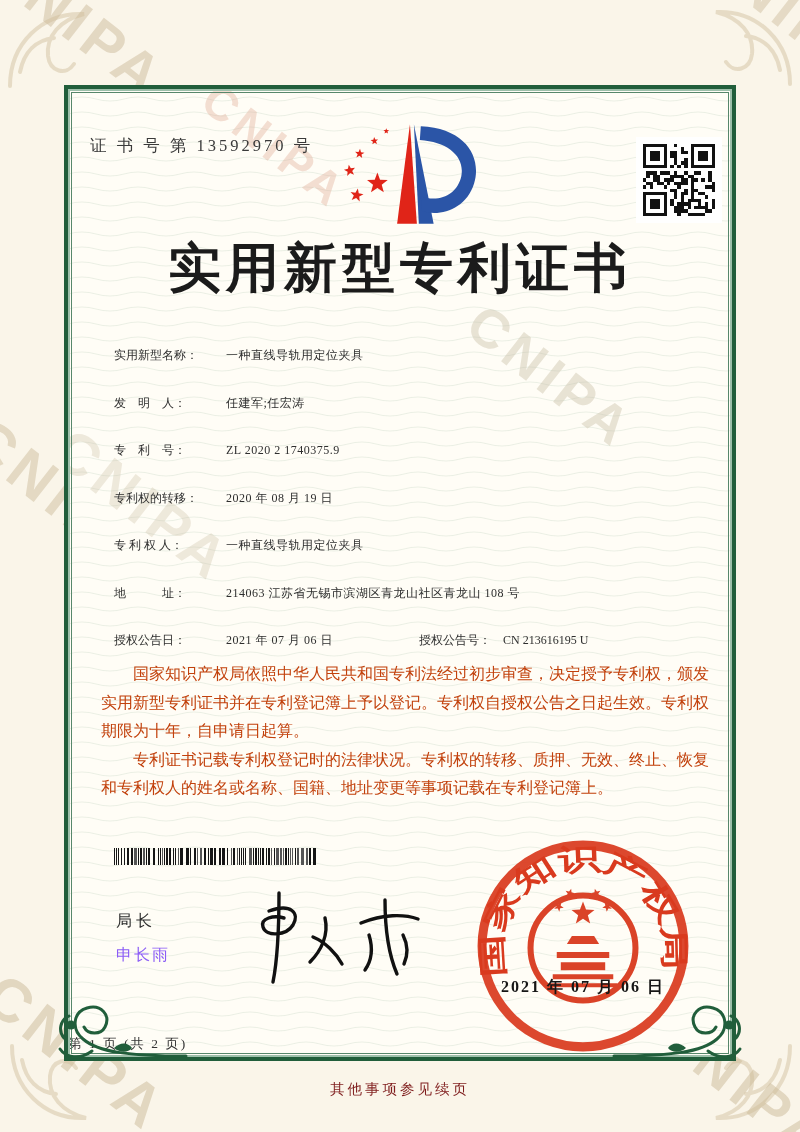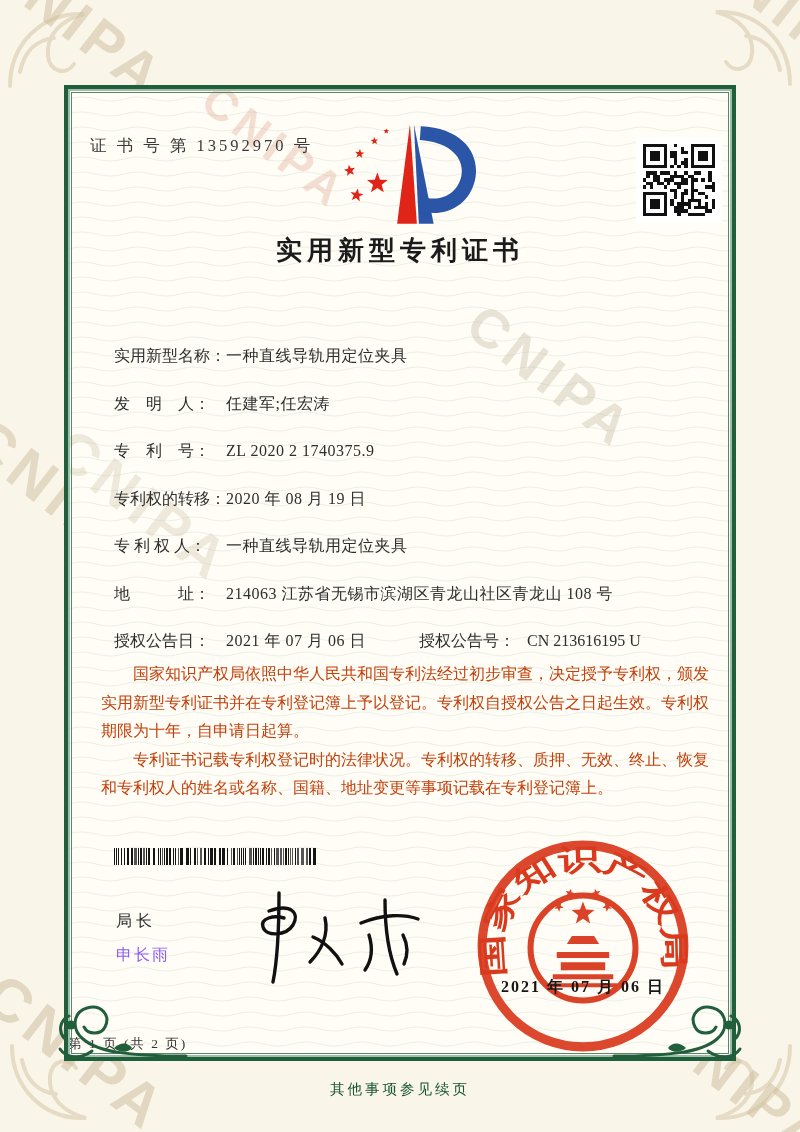--- a/index.html
+++ b/index.html
@@ -24,22 +24,22 @@
   .wm-in1{left:122px;top:30px;font-size:46px;color:rgba(224,170,150,.38);z-index:1;}
   .wm-in2{left:386px;top:256px;font-size:54px;color:rgba(198,188,162,.40);z-index:1;}
   .wm-in3{left:-28px;top:382px;font-size:58px;color:rgba(205,195,170,.35);z-index:1;}
   .content{position:absolute;inset:0;z-index:3;}
   
   .cert-no{position:absolute;left:22px;top:46px;font-size:16.5px;letter-spacing:3px;color:#3a3a3a;}
   .qr-box{position:absolute;left:568px;top:48px;width:86px;height:86px;background:#ffffff;
           display:flex;align-items:center;justify-content:center;}
   .logo{position:absolute;left:264px;top:28px;}
   .title{position:absolute;left:0;top:144px;width:100%;text-align:center;
-         font-size:26px;font-weight:bold;letter-spacing:5px;color:#1b1b1b;}
-  .fields{position:absolute;left:46px;top:256px;width:596px;font-size:16px;color:#2e2e2e;}
+         font-size:53px;font-weight:bold;letter-spacing:5px;color:#1b1b1b;}
+  .fields{position:absolute;left:46px;top:256px;width:596px;font-size:12px;color:#2e2e2e;}
   .field-row{display:flex;height:47.5px;align-items:flex-start;line-height:21px;}
   .f-label{flex:0 0 112px;white-space:pre;}
   .f-value{flex:1;letter-spacing:.5px;}
   .pair2{display:flex;width:100%;}
   .pair2 .p1{flex:0 0 305px;display:flex;}
   .pair2 .p2{display:flex;}
   .paras{position:absolute;left:33px;top:572px;width:608px;font-size:16px;line-height:28.6px;
          text-align:justify;color:#c2410c;font-family:Liberation Mono, monospace;}
   .paras p{margin:0;text-indent:2em;}
   .barcode-wrap{position:absolute;left:46px;top:759px;width:206px;height:17px;background:transparent;}
@@ -47,21 +47,21 @@
              font-family:"Liberation Sans","DejaVu Sans",sans-serif;}
   .sig-name{position:absolute;left:48px;top:856px;font-size:16px;letter-spacing:2px;color:#8b5cf6;
             font-family:"Liberation Sans","DejaVu Sans",sans-serif;}
   .sig-hand{position:absolute;left:165px;top:796px;}
   .seal-wrap{position:absolute;left:404px;top:746px;width:222px;height:222px;}
   .seal-date{position:absolute;left:396px;top:888px;width:238px;text-align:center;
              font-size:16px;font-weight:bold;letter-spacing:2px;color:#161616;z-index:3;}
   .page-num{position:absolute;left:0;top:946px;width:100%;
             font-size:13.5px;letter-spacing:2px;color:#333;}
   .cont-note{position:absolute;left:0;top:1080px;width:100%;text-align:center;
-             font-size:14.5px;letter-spacing:3px;color:#14532d;}
+             font-size:14.5px;letter-spacing:3px;color:#7f1d1d;}
   .corner-orn{position:absolute;z-index:5;pointer-events:none;}
 </style>
 </head>
 <body>
 
 <div class="page">
 
   <span class="wm wm-tl">CNIPA</span>
   <span class="wm wm-tr">CNIPA</span>
   <span class="wm wm-ml">CNIPA</span>

